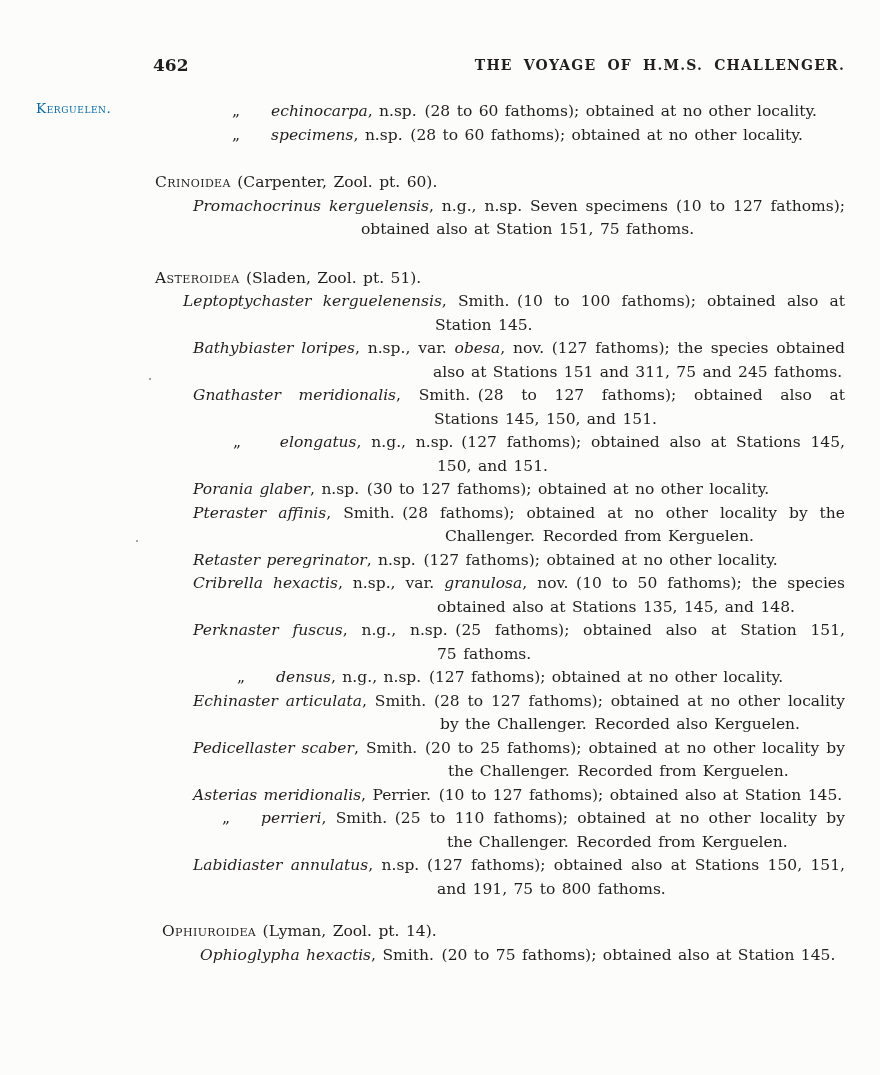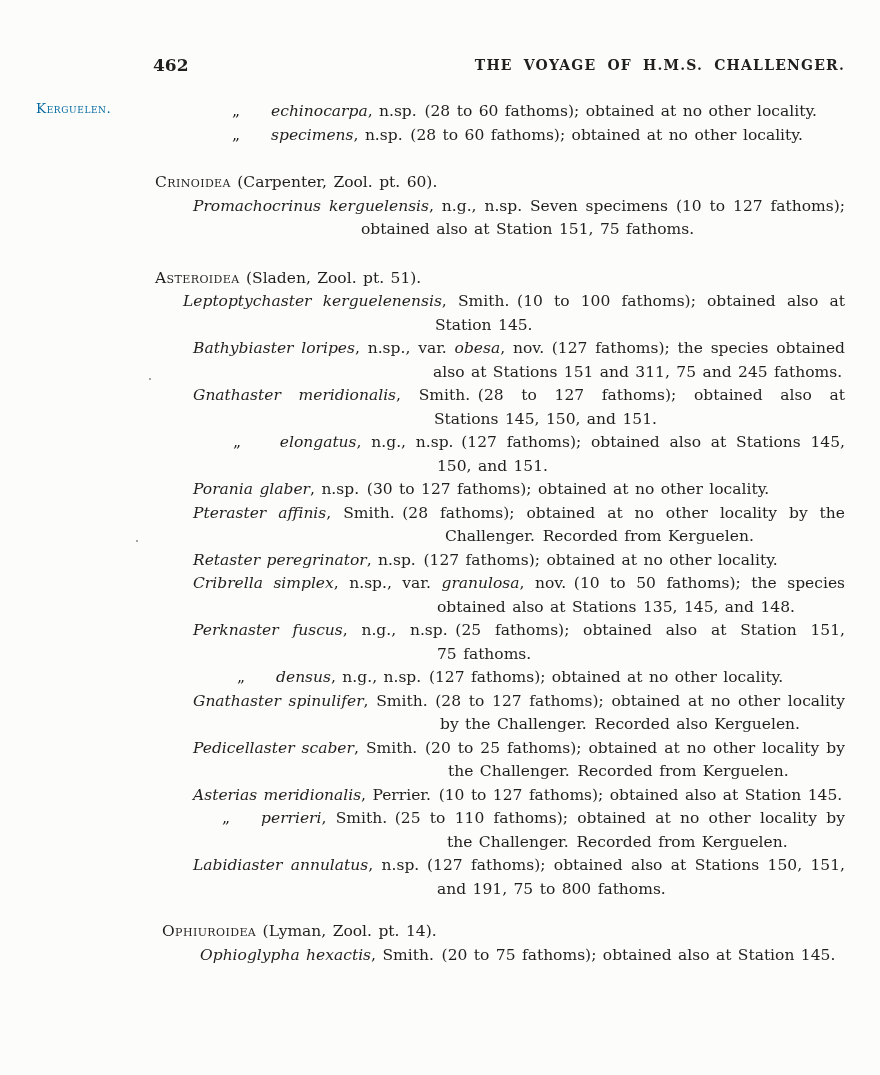--- a/index.html
+++ b/index.html
@@ -79,26 +79,26 @@
         <div class="line justify" style="margin-left: 38px;"><i>Bathybiaster loripes</i>, n.sp., var. <i>obesa</i>, nov. (127 fathoms); the species obtained</div>
         <div class="line left" style="margin-left: 278px;">also at Stations 151 and 311, 75 and 245 fathoms.</div>
         <div class="line justify" style="margin-left: 38px;"><i>Gnathaster meridionalis</i>, Smith. (28 to 127 fathoms); obtained also at</div>
         <div class="line left" style="margin-left: 279px;">Stations 145, 150, and 151.</div>
         <div class="line justify" style="margin-left: 78px;">„   <i>elongatus</i>, n.g., n.sp. (127 fathoms); obtained also at Stations 145,</div>
         <div class="line left" style="margin-left: 282px;">150, and 151.</div>
         <div class="line left" style="margin-left: 38px;"><i>Porania glaber</i>, n.sp. (30 to 127 fathoms); obtained at no other locality.</div>
         <div class="line justify" style="margin-left: 38px;"><i>Pteraster affinis</i>, Smith. (28 fathoms); obtained at no other locality by the</div>
         <div class="line left" style="margin-left: 290px;">Challenger. Recorded from Kerguelen.</div>
         <div class="line left" style="margin-left: 38px;"><i>Retaster peregrinator</i>, n.sp. (127 fathoms); obtained at no other locality.</div>
-        <div class="line justify" style="margin-left: 38px;"><i>Cribrella simplex</i>, n.sp., var. <i>granulosa</i>, nov. (10 to 50 fathoms); the species</div>
+        <div class="line justify" style="margin-left: 38px;"><i>Cribrella hexactis</i>, n.sp., var. <i>granulosa</i>, nov. (10 to 50 fathoms); the species</div>
         <div class="line left" style="margin-left: 282px;">obtained also at Stations 135, 145, and 148.</div>
         <div class="line justify" style="margin-left: 38px;"><i>Perknaster fuscus</i>, n.g., n.sp. (25 fathoms); obtained also at Station 151,</div>
         <div class="line left" style="margin-left: 282px;">75 fathoms.</div>
         <div class="line left" style="margin-left: 82px;">„  <i>densus</i>, n.g., n.sp. (127 fathoms); obtained at no other locality.</div>
-        <div class="line justify" style="margin-left: 38px;"><i>Gnathaster spinulifer</i>, Smith. (28 to 127 fathoms); obtained at no other locality</div>
+        <div class="line justify" style="margin-left: 38px;"><i>Echinaster articulata</i>, Smith. (28 to 127 fathoms); obtained at no other locality</div>
         <div class="line left" style="margin-left: 285px;">by the Challenger. Recorded also Kerguelen.</div>
         <div class="line justify" style="margin-left: 38px;"><i>Pedicellaster scaber</i>, Smith. (20 to 25 fathoms); obtained at no other locality by</div>
         <div class="line left" style="margin-left: 293px;">the Challenger. Recorded from Kerguelen.</div>
         <div class="line left" style="margin-left: 38px;"><i>Asterias meridionalis</i>, Perrier. (10 to 127 fathoms); obtained also at Station 145.</div>
         <div class="line justify" style="margin-left: 67px;">„  <i>perrieri</i>, Smith. (25 to 110 fathoms); obtained at no other locality by</div>
         <div class="line left" style="margin-left: 292px;">the Challenger. Recorded from Kerguelen.</div>
         <div class="line justify" style="margin-left: 38px;"><i>Labidiaster annulatus</i>, n.sp. (127 fathoms); obtained also at Stations 150, 151,</div>
         <div class="line left" style="margin-left: 282px;">and 191, 75 to 800 fathoms.</div>
         <div class="line heading" style="margin-top: 19px; margin-left: 7px;"><span class="sc">Ophiuroidea</span> (Lyman, Zool. pt. 14).</div>
         <div class="line left" style="margin-left: 45px;"><i>Ophioglypha hexactis</i>, Smith. (20 to 75 fathoms); obtained also at Station 145.</div>

